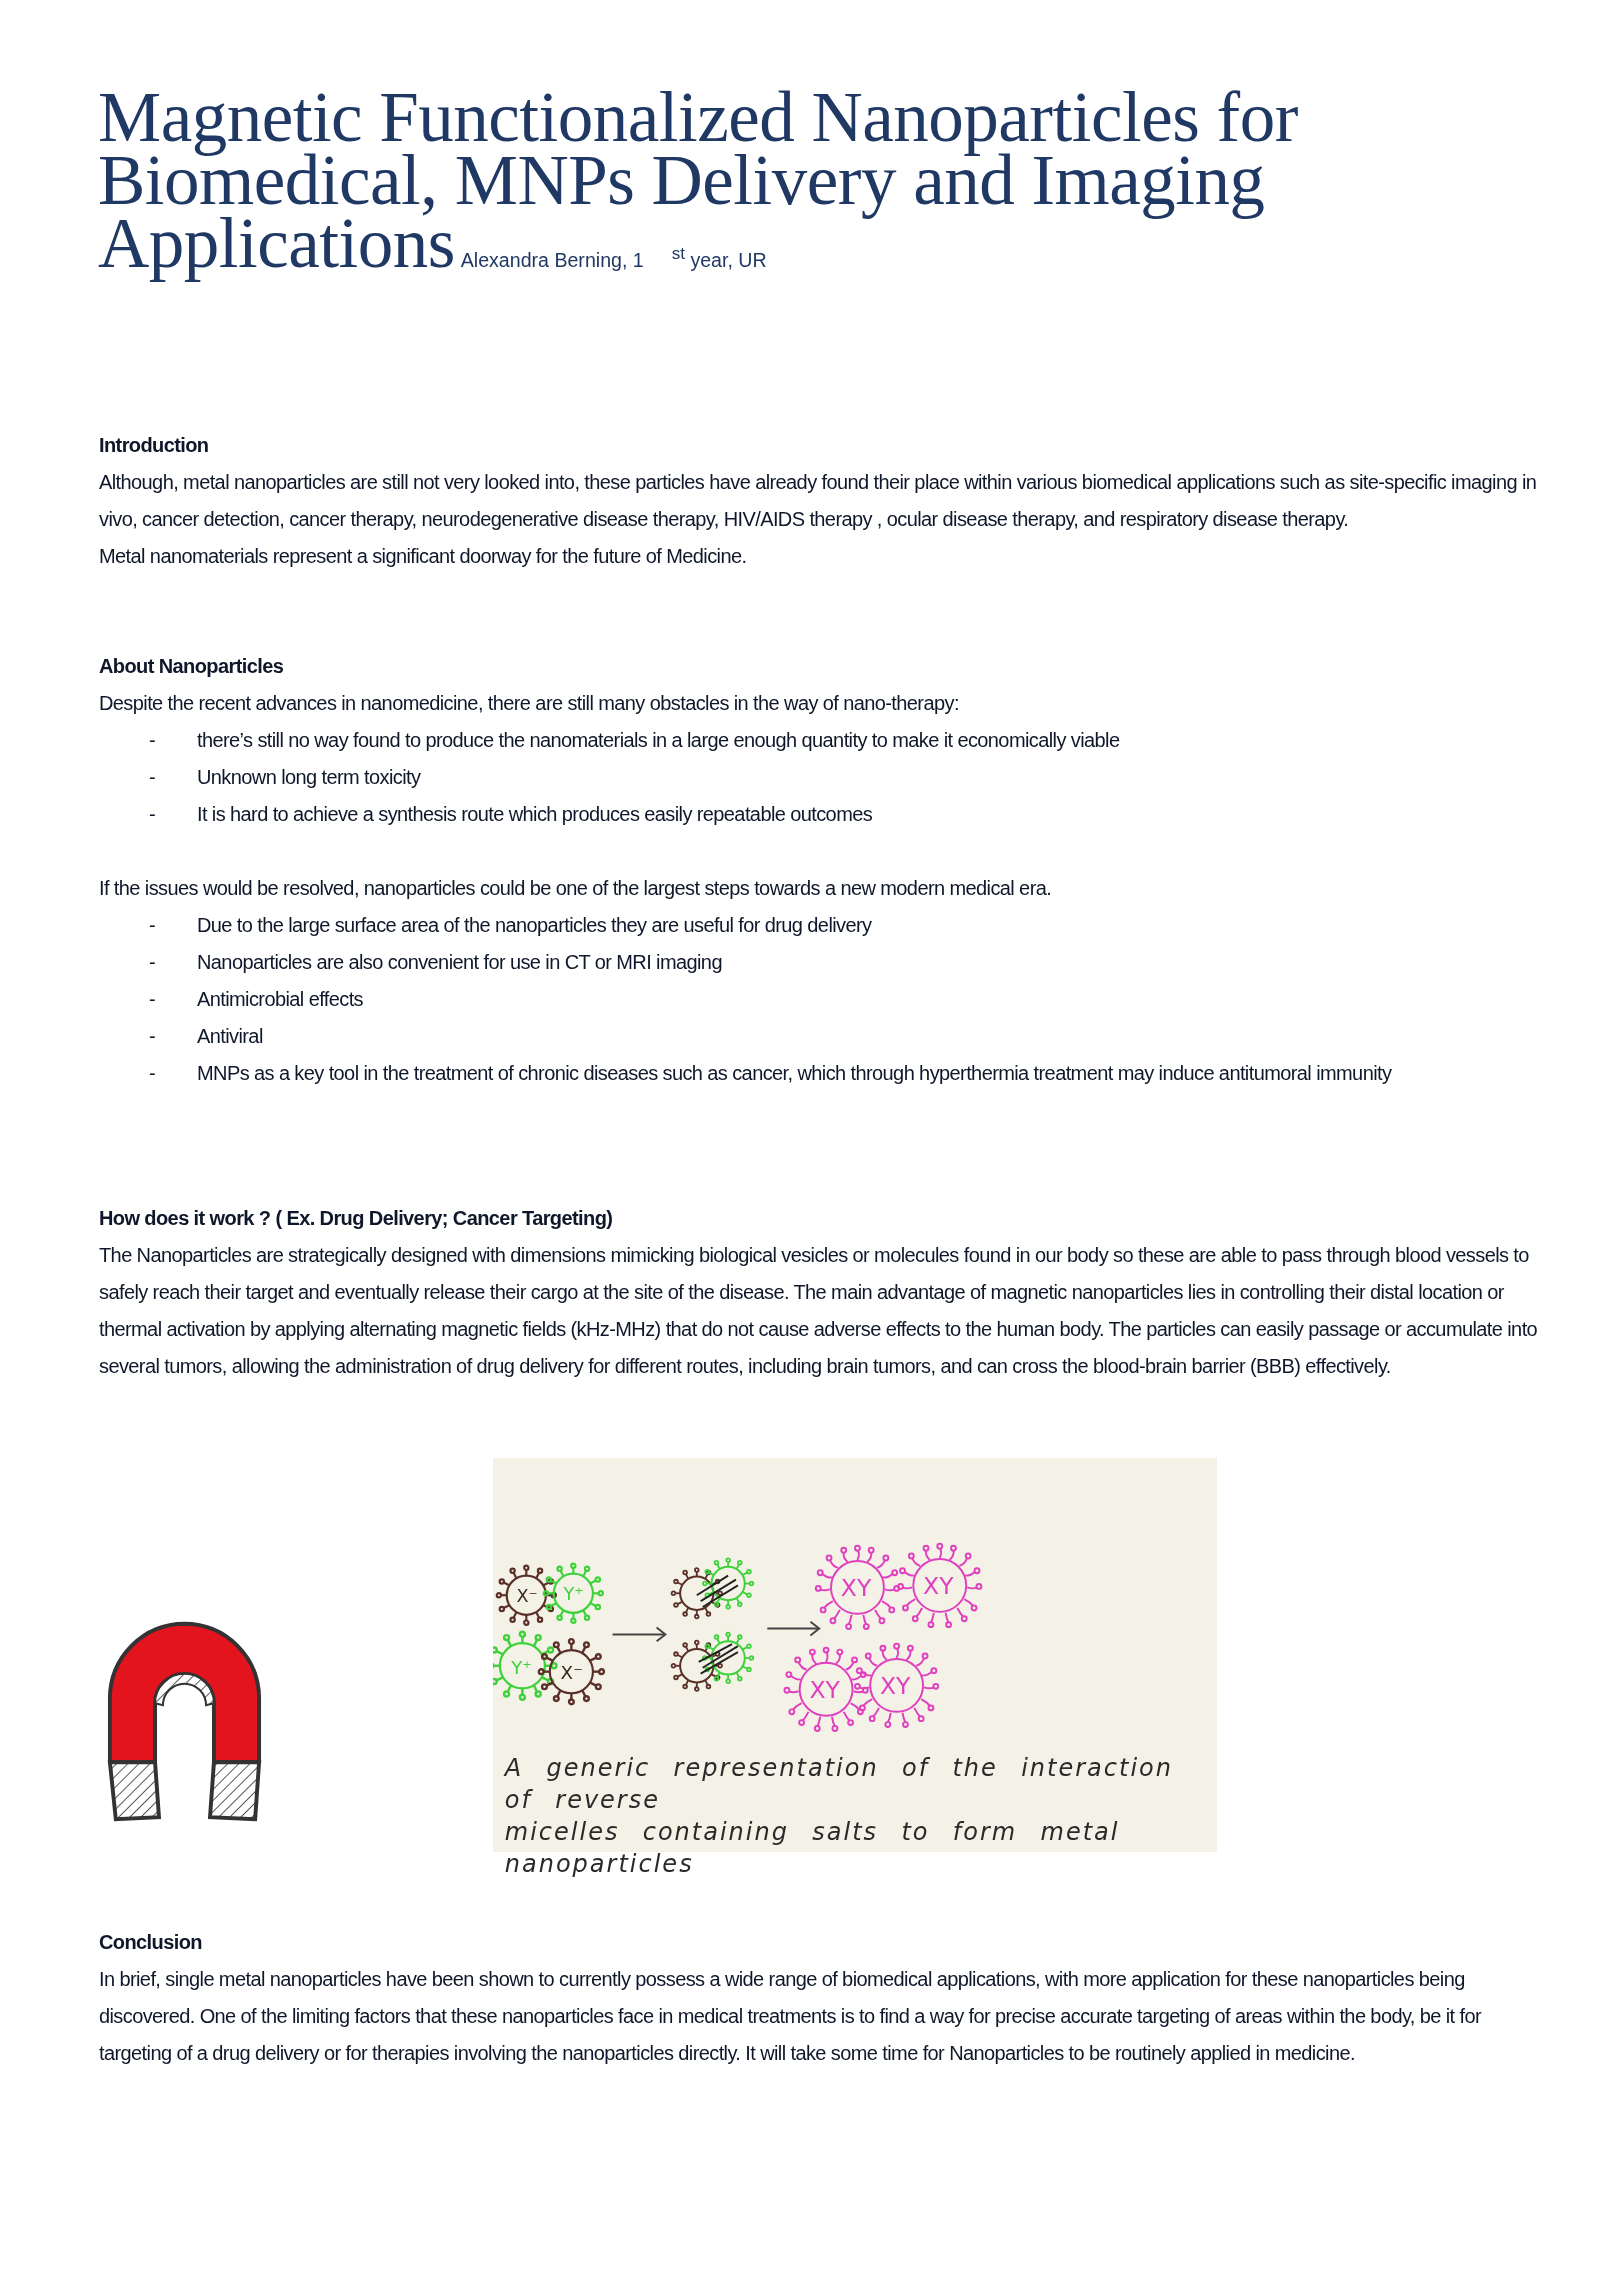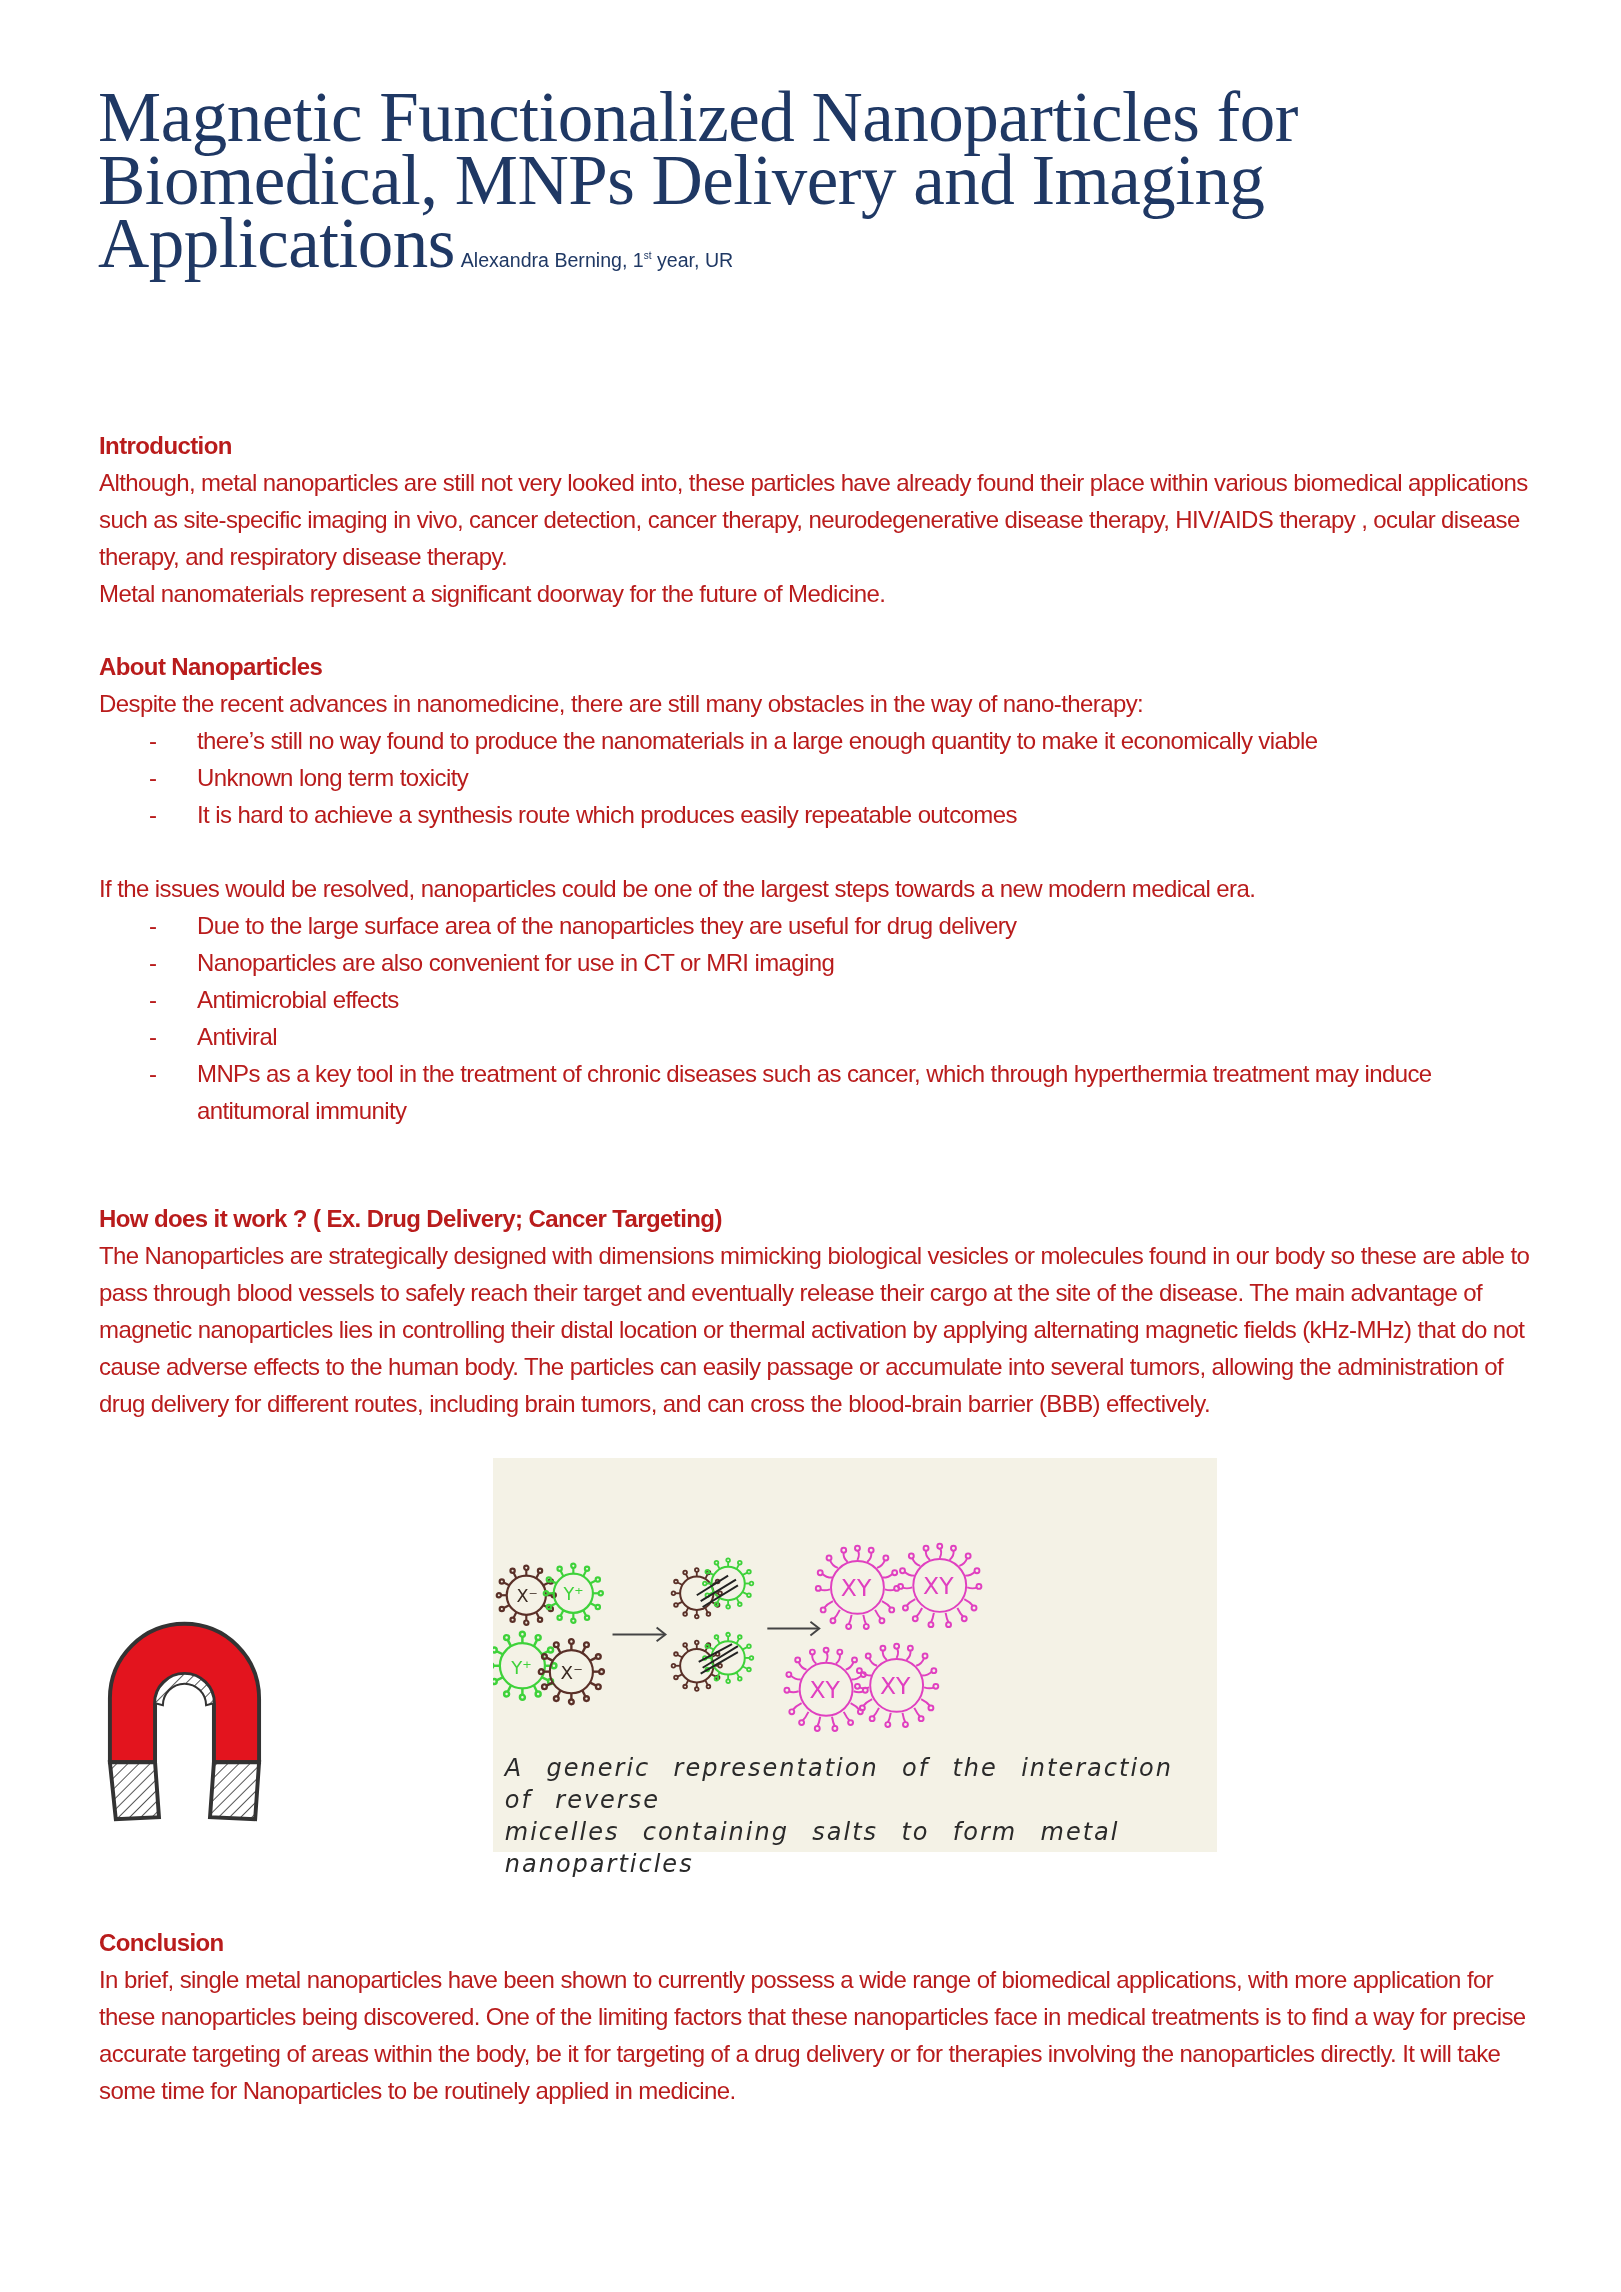--- a/index.html
+++ b/index.html
@@ -10,25 +10,25 @@
     font-family: "Liberation Serif", "DejaVu Serif", serif;
     font-size: 71px; line-height: 63px; color: #1f3864;
     letter-spacing: -0.5px; margin: 0; font-weight: normal;
   }
   .title .line { display: block; white-space: nowrap; }
   .author {
     font-family: "Liberation Sans", "DejaVu Sans", sans-serif;
     font-size: 19.6px; color: #1f3864; letter-spacing: 0; margin-left: 5.9px;
     vertical-align: baseline;
   }
-  .author sup { font-size: 10px; vertical-align: 7.8px; }
+  .author sup { font-size: 17px; vertical-align: 7.8px; margin-left: 28px; }
   .body-text {
     position: absolute; left: 99px; width: 1441px;
     font-family: "Liberation Sans", "DejaVu Sans", sans-serif;
-    font-size: 24px; line-height: 37px; color: #b91c1c;
+    font-size: 20px; line-height: 37px; color: #0f172a;
     letter-spacing: -0.6px;
   }
   .heading { font-weight: bold; display: block; }
   .para { display: block; }
   ul.dash { list-style: none; margin: 0; padding: 0; }
   ul.dash li { position: relative; padding-left: 98px; }
   ul.dash li .dash-mark { position: absolute; left: 50px; top: 0; }
   .figure {
     position: absolute; left: 493px; top: 1458px; width: 724px; height: 394px;
     background: #f4f2e6;

